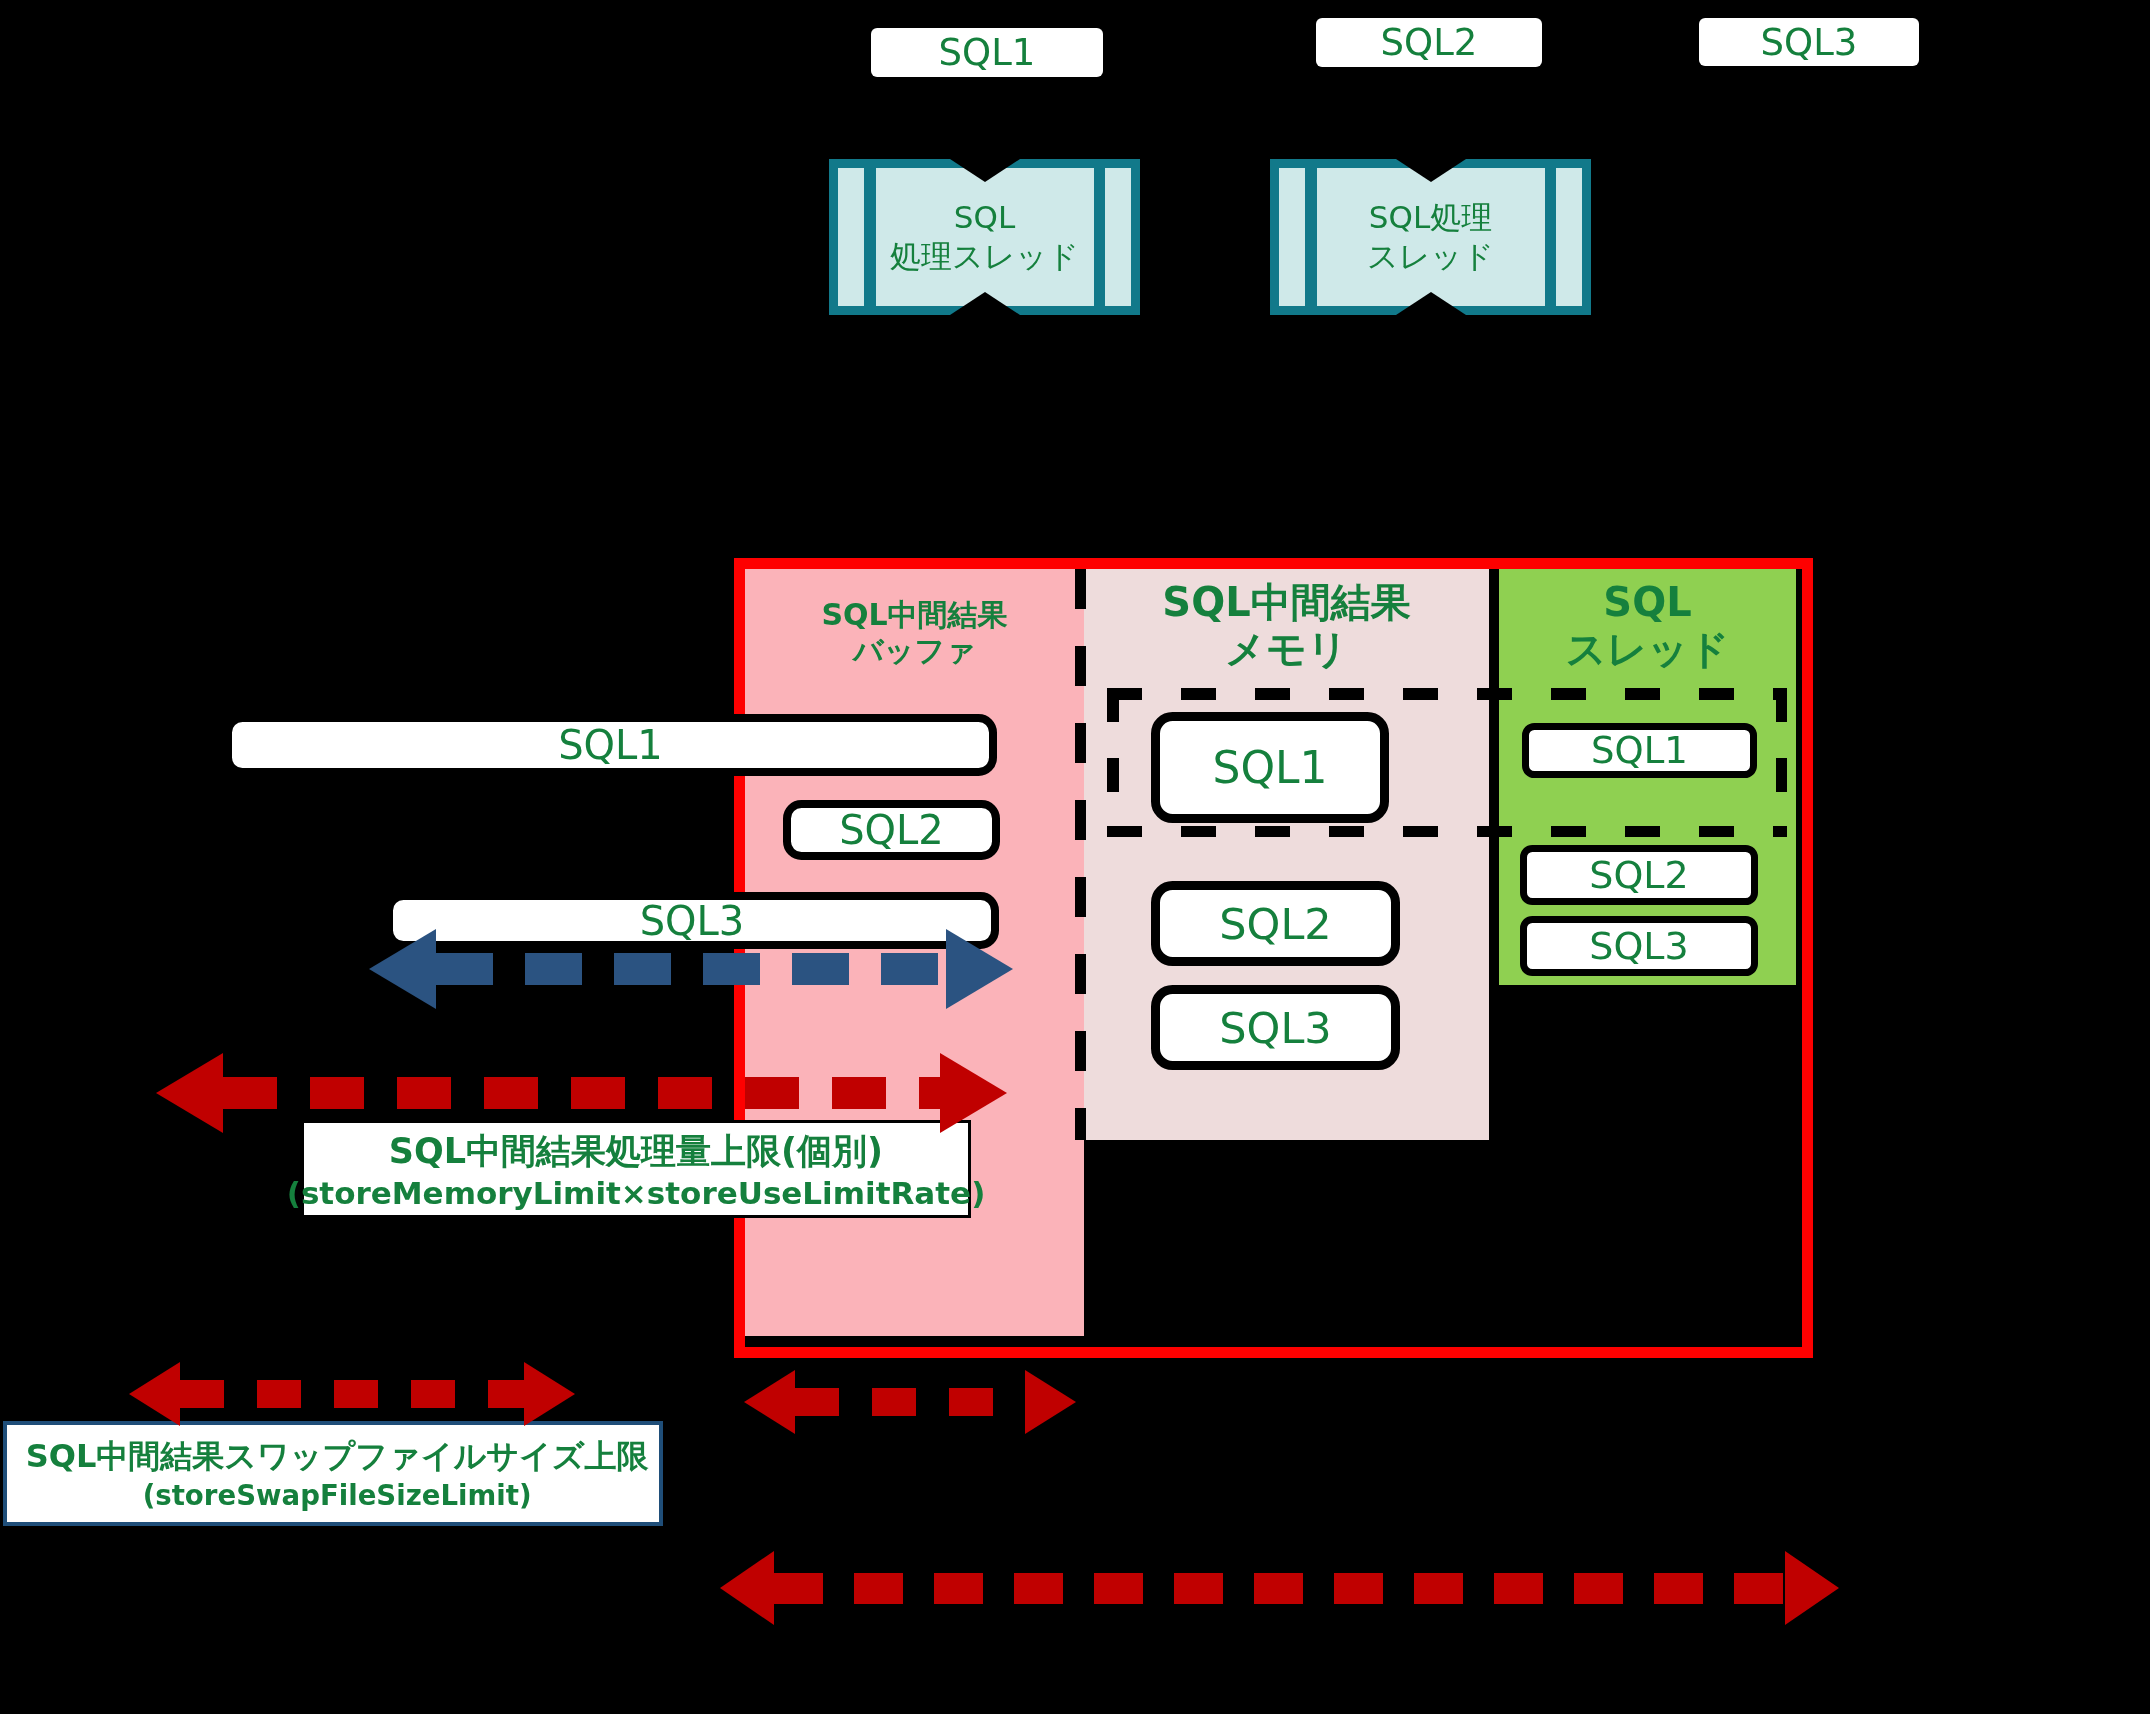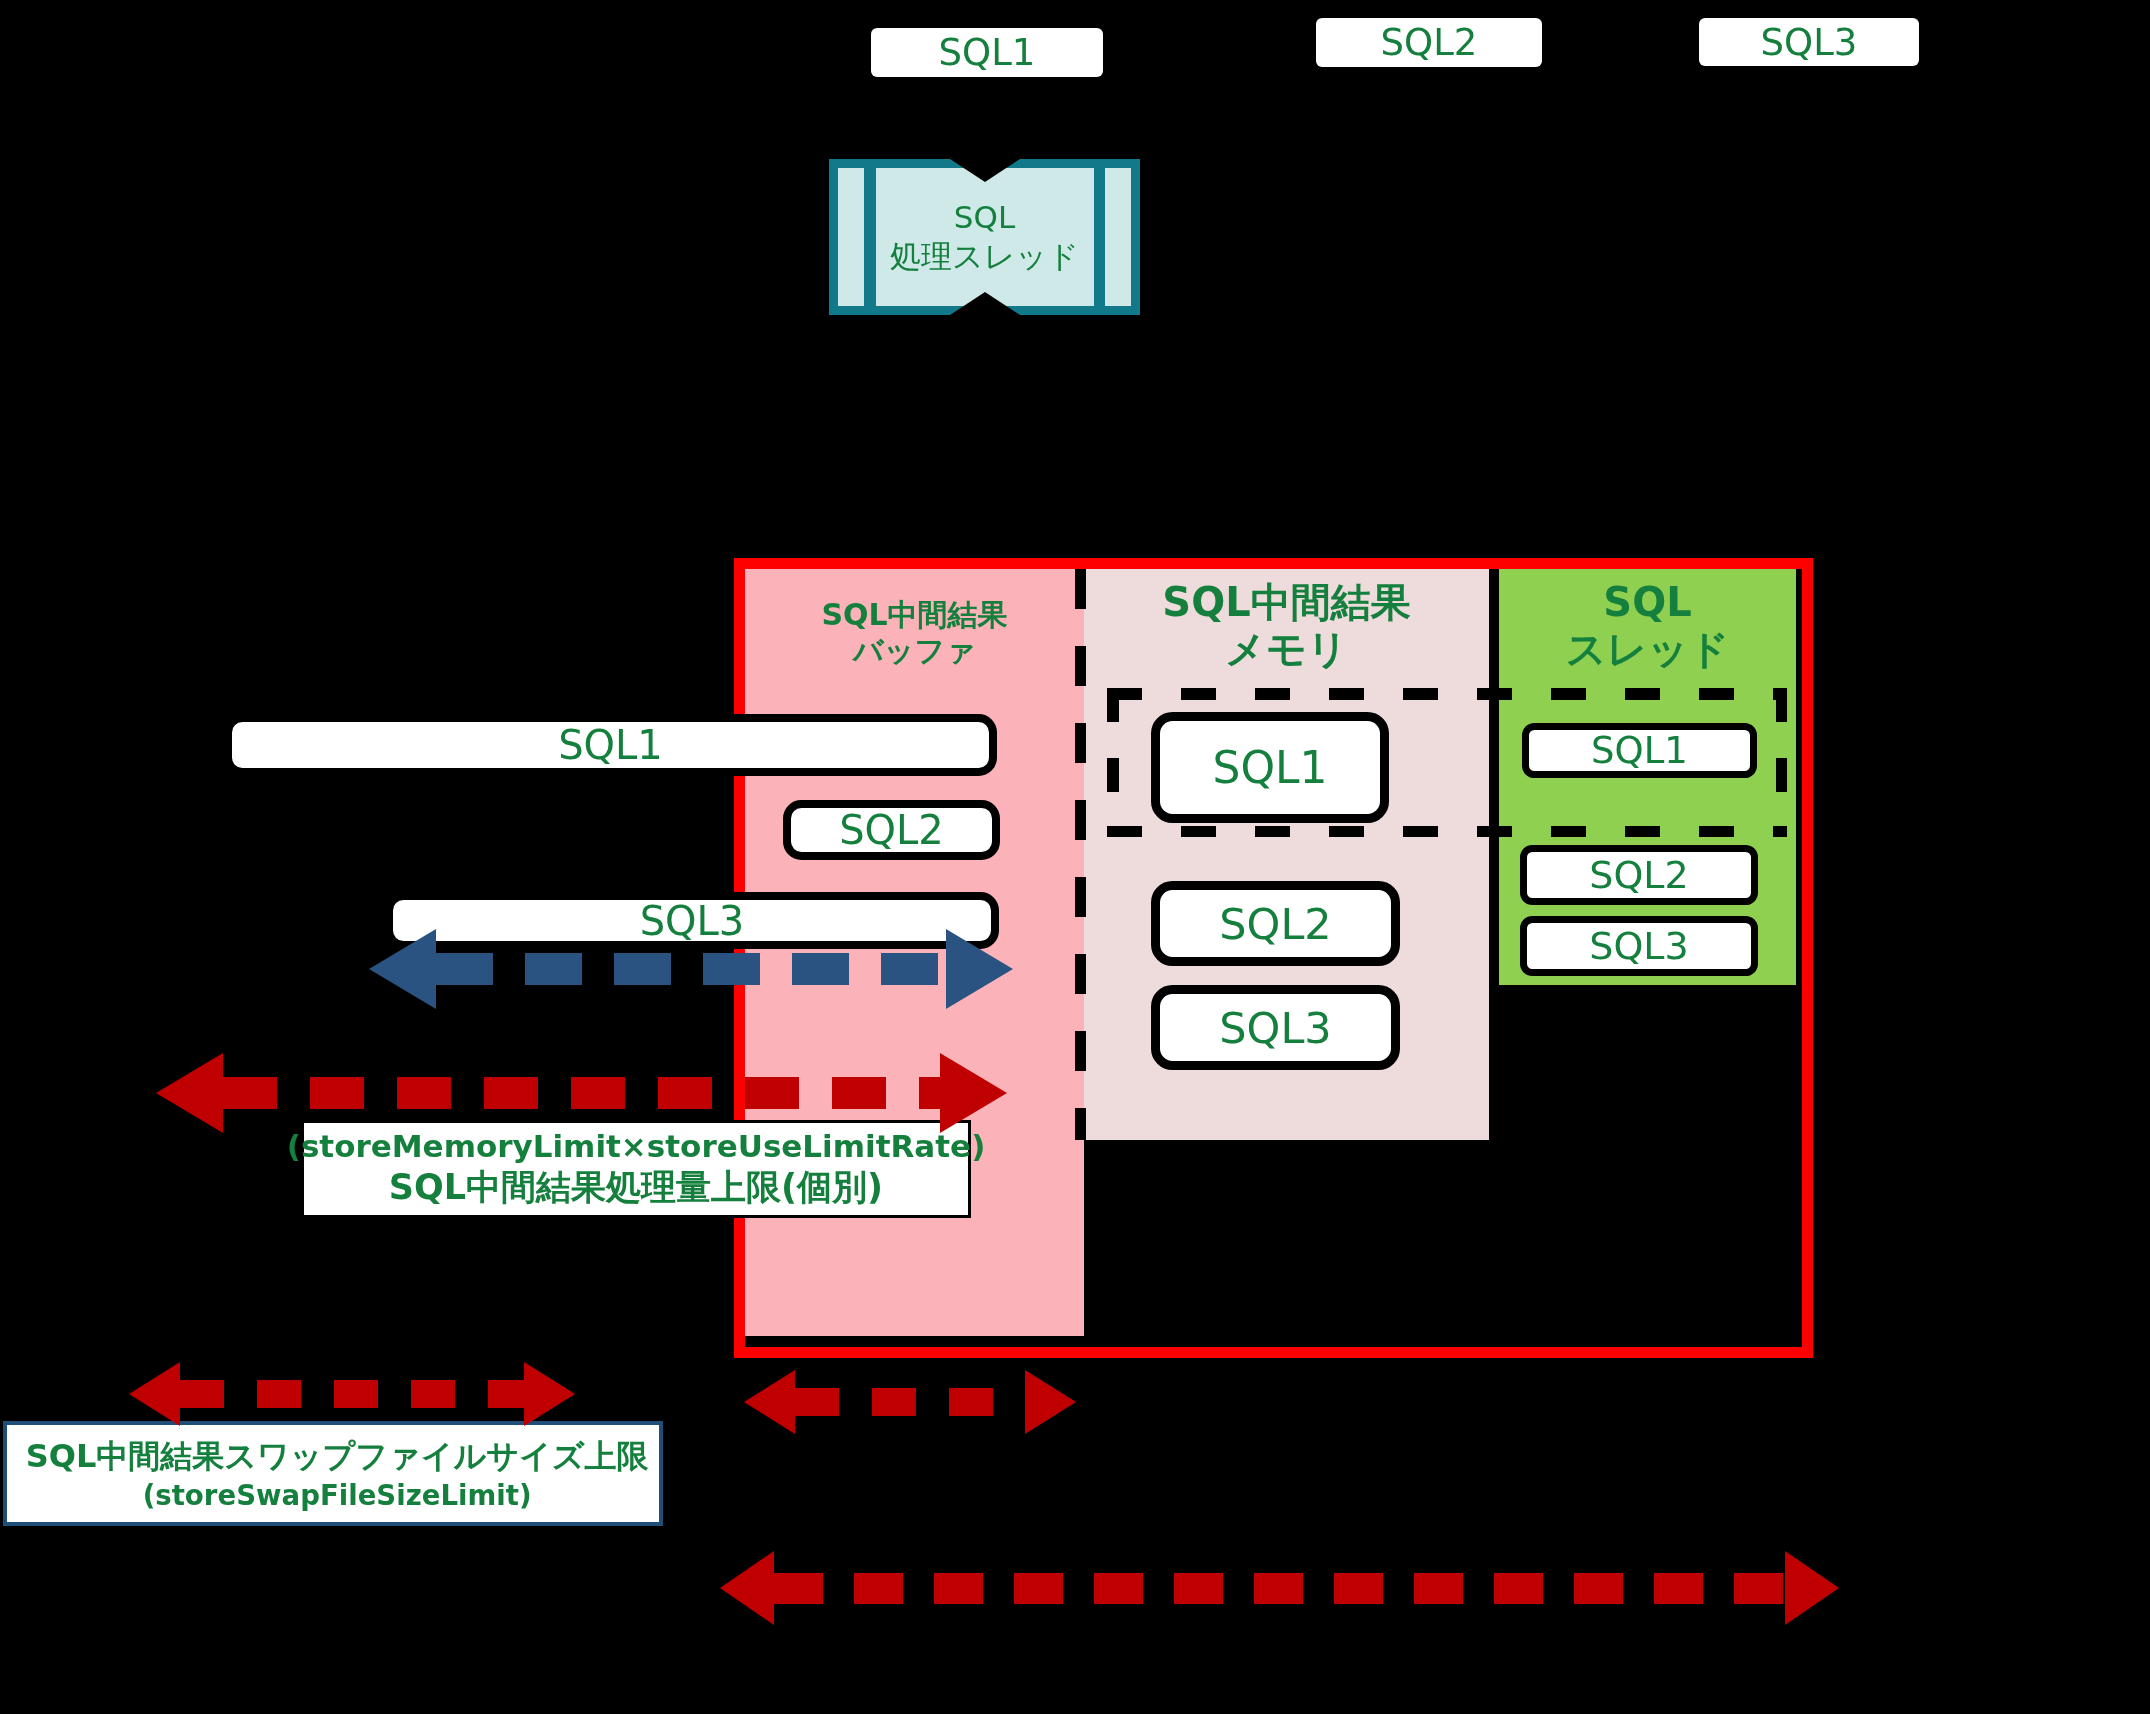--- a/index.html
+++ b/index.html
@@ -82,20 +82,28 @@
   <div class="abs center qlabel" style="left:1699px;top:18.4px;width:220px;height:48px">SQL3</div>
 
   <div class="abs col thread" style="left:829px;top:159px;width:293px;height:138px">
     <span class="stripe sl"></span>
     <span class="stripe sr"></span>
     <span class="notch top"></span>
     <span class="notch bottom"></span>
     <span>SQL</span>
     <span>処理スレッド</span>
   </div>
+  <div class="abs col thread" style="left:1270px;top:159px;width:303px;height:138px">
+    <span class="stripe sl"></span>
+    <span class="stripe sr"></span>
+    <span class="notch top"></span>
+    <span class="notch bottom"></span>
+    <span>SQL処理</span>
+    <span>スレッド</span>
+  </div>
 
   <div class="abs redbox" style="left:734px;top:558px;width:1057px;height:778px"></div>
 
   <div class="abs region" style="left:745px;top:569px;width:339px;height:767px;background:#fbb3b9"></div>
   <div class="abs region" style="left:1084px;top:569px;width:405px;height:571px;background:#eedcdc"></div>
   <div class="abs soliddiv" style="left:1489px;top:569px;width:10px;height:571px"></div>
   <div class="abs region" style="left:1499px;top:569px;width:297px;height:416px;background:#8fd051"></div>
   <div class="abs vdashdiv" style="left:1075px;top:569px;width:10.7px;height:571px"></div>
 
   <div class="abs col hdr" style="left:745px;top:579px;width:339px;height:107px;font-size:30px">
@@ -135,22 +143,22 @@
     <span class="shaft"></span>
     <span class="head hr"></span>
   </div>
 
   <div class="arrow big red" style="left:156px;top:1053px;width:851px">
     <span class="head hl"></span>
     <span class="shaft"></span>
     <span class="head hr"></span>
   </div>
   <div class="abs col lbl bordered" style="left:301px;top:1120px;width:664px;height:92px">
+    <span style="font-size:35px">SQL中間結果処理量上限(個別)</span>
     <span style="font-size:31px">(storeMemoryLimit×storeUseLimitRate)</span>
-    <span style="font-size:35px">SQL中間結果処理量上限(個別)</span>
   </div>
 
   <div class="arrow small red" style="left:129px;top:1362px;width:446px">
     <span class="head hl"></span>
     <span class="shaft"></span>
     <span class="head hr"></span>
   </div>
   <div class="arrow small red" style="left:744px;top:1370px;width:332px">
     <span class="head hl"></span>
     <span class="shaft"></span>

